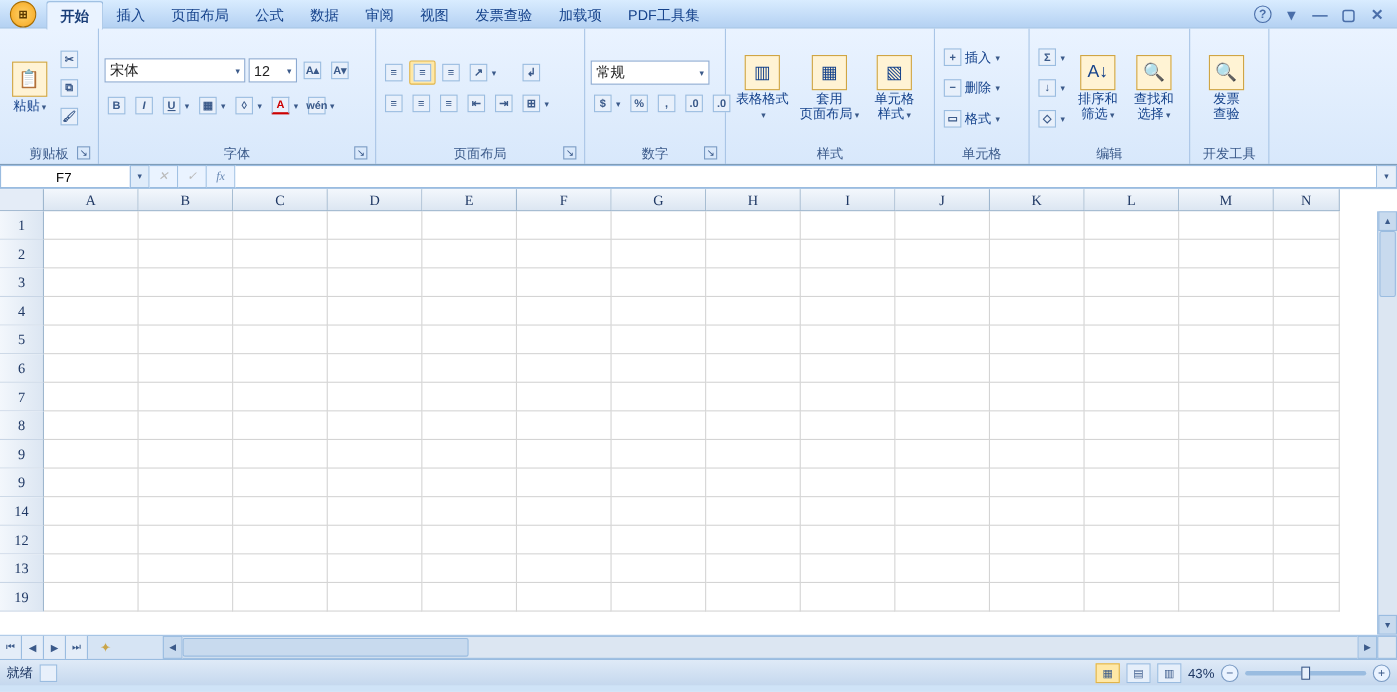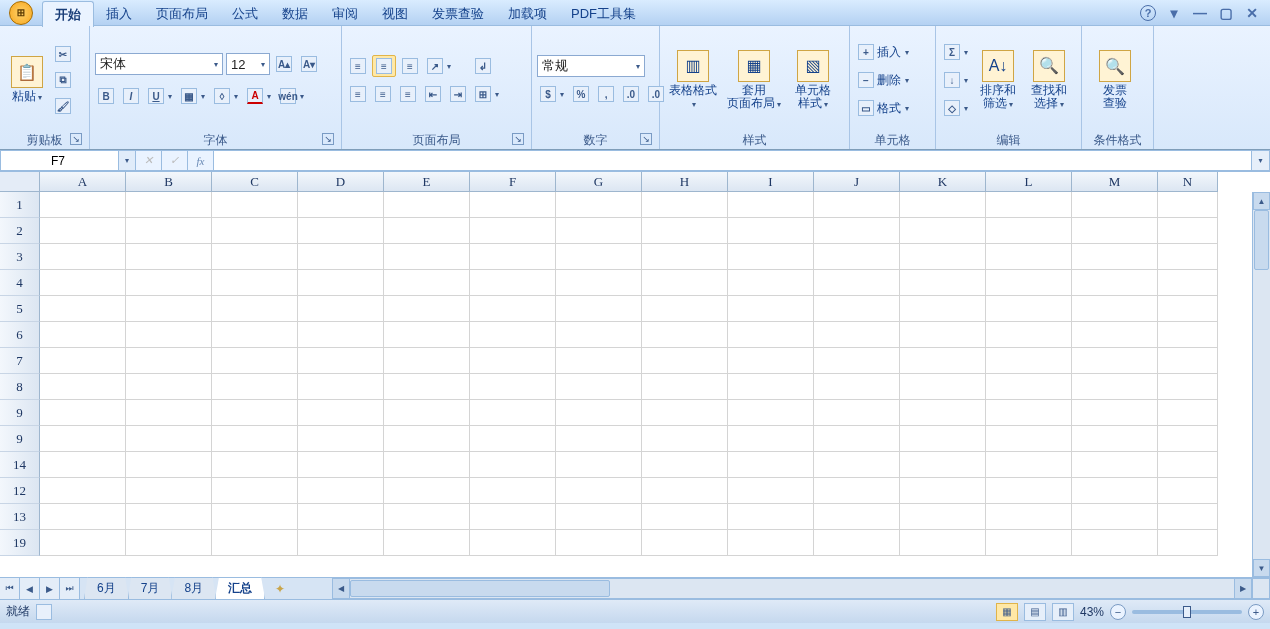--- a/index.html
+++ b/index.html
@@ -322,21 +322,21 @@
     <div class="group-label"><span>编辑</span></div>
   </div>
 
   <div class="group" style="width:72px">
     <div class="group-body">
       <div class="bigbtn" style="width:56px">
         <div class="ico">🔍</div>
         <div class="lab"><span>发票</span><br><span>查验</span></div>
       </div>
     </div>
-    <div class="group-label"><span>条件格式</span></div>
+    <div class="group-label"><span>开发工具</span></div>
   </div>
 
 </div>
 
 <div class="fbar">
   <div class="namebox">
       <span>F7</span>
     </div>
   <div class="namebox-arr">▾</div>
   <div class="fb-btns">
@@ -619,26 +619,20 @@
   </div>
 </div>
 
 <div class="sheetbar">
   <div class="sheetnav">
     <div class="sheetnav-btn">⏮</div>
     <div class="sheetnav-btn">◀</div>
     <div class="sheetnav-btn">▶</div>
     <div class="sheetnav-btn">⏭</div>
   </div>
-  <div class="sheettabs" id="sheettabs">
-      <div class="sheettab">6月</div>
-      <div class="sheettab">7月</div>
-      <div class="sheettab">8月</div>
-      <div class="sheettab active">汇总</div>
-    </div>
   <div class="newsheet">✦</div>
   <div class="hscroll">
     <div class="left">◀</div>
     <div class="track">
         <div class="thumb"></div>
       </div>
     <div class="right">▶</div>
   </div>
   <div class="corner"></div>
 </div>

